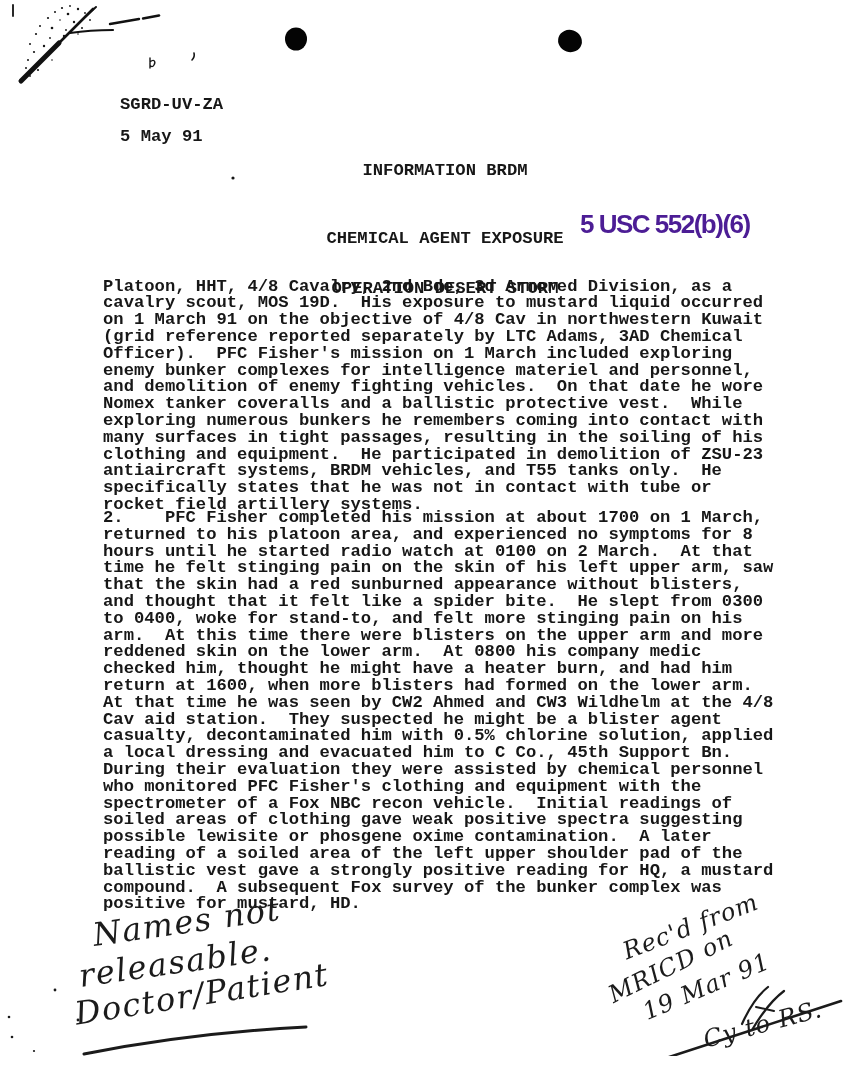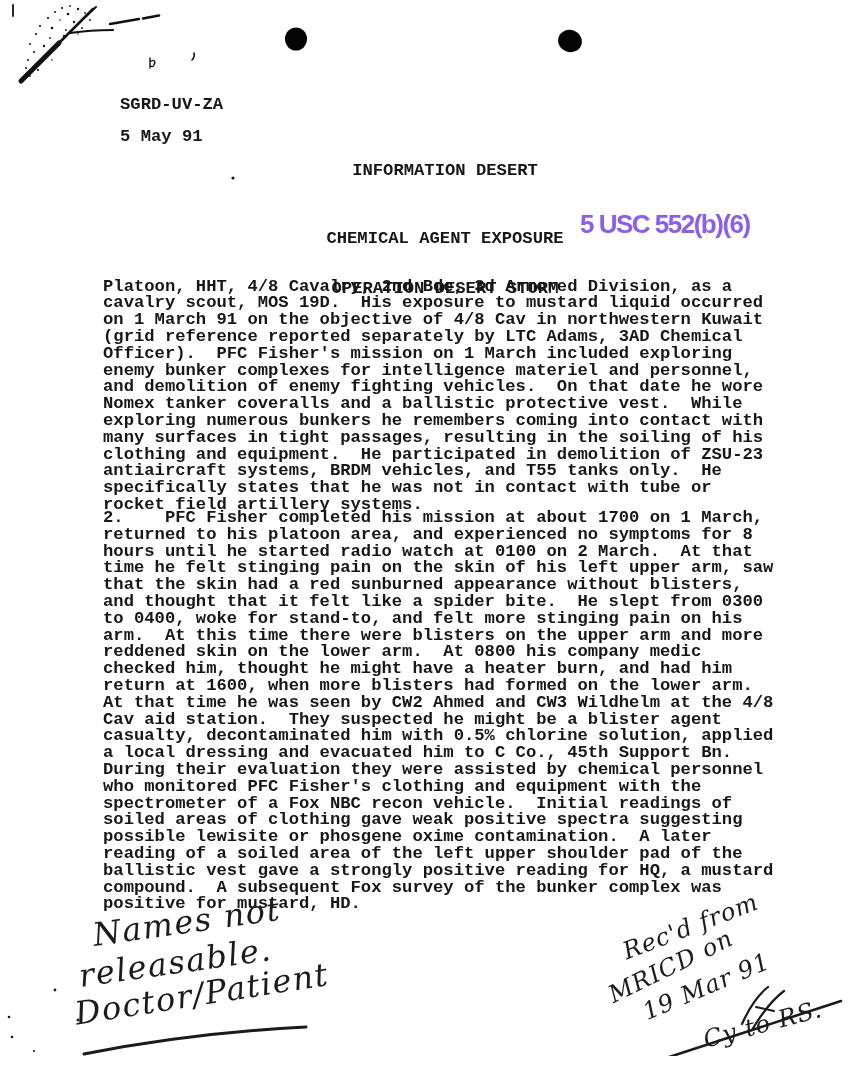--- a/index.html
+++ b/index.html
@@ -14,21 +14,21 @@
   }
   .tline { white-space:pre; }
   .centerblock { text-align:center; }
   .redaction {
     display:inline-block; width:120px; height:19px; background:#000;
     vertical-align:-2px;
   }
   .stamp {
     position:absolute; left:580px; top:209px;
     font-family:"Liberation Sans", sans-serif; font-weight:700;
-    font-size:26px; letter-spacing:-1.5px; color:#8b5cf6; white-space:nowrap;
+    font-size:26px; letter-spacing:-1.5px; color:#4c1d95; white-space:nowrap;
   }
   .hand {
     position:absolute; font-family:"DejaVu Serif", serif; font-style:italic;
     color:#1b1b1b; white-space:nowrap; transform-origin:0 50%;
   }
   .hand-left  { font-size:32px; letter-spacing:1.5px; }
   .hand-right { font-size:24px; letter-spacing:1px; }
   .n1 { left:93px;  top:916px;  transform:rotate(-8deg); }
   .n2 { left:79px;  top:957px;  transform:rotate(-8deg); }
   .n3 { left:75px;  top:995px;  transform:rotate(-9deg); }
@@ -114,21 +114,21 @@
         <circle cx="770" cy="1070" r="1.3"></circle>
       <circle cx="815" cy="1060" r="1.2"></circle>
         <circle cx="723" cy="1081" r="1.1"></circle>
     </g>
   </svg>
 
   <div class="typed" style="left:120px; top:97px;">SGRD-UV-ZA</div>
 
   <div class="typed" style="left:120px; top:129px;">5 May 91</div>
 
-  <div class="typed centerblock" style="left:290px; top:163px; width:310px;">INFORMATION DESERT</div>
+  <div class="typed centerblock" style="left:290px; top:163px; width:310px;">INFORMATION BRDM</div>
 
   <div class="typed centerblock" style="left:290px; top:197px; width:310px;">
     <div class="tline">CHEMICAL AGENT EXPOSURE</div>
     <div class="tline">OPERATION DESERT STORM</div>
   </div>
 
   <div class="stamp">5 USC 552(b)(6)</div>
 
   <div class="typed" style="left:103px; top:245px;">
     <div><div class="tline">Platoon, HHT, 4/8 Cavalry, 2nd Bde, 3d Armored Division, as a</div><div class="tline">cavalry scout, MOS 19D.  His exposure to mustard liquid occurred</div><div class="tline">on 1 March 91 on the objective of 4/8 Cav in northwestern Kuwait</div><div class="tline">(grid reference reported separately by LTC Adams, 3AD Chemical</div><div class="tline">Officer).  PFC Fisher's mission on 1 March included exploring</div><div class="tline">enemy bunker complexes for intelligence materiel and personnel,</div><div class="tline">and demolition of enemy fighting vehicles.  On that date he wore</div><div class="tline">Nomex tanker coveralls and a ballistic protective vest.  While</div><div class="tline">exploring numerous bunkers he remembers coming into contact with</div><div class="tline">many surfaces in tight passages, resulting in the soiling of his</div><div class="tline">clothing and equipment.  He participated in demolition of ZSU-23</div><div class="tline">antiaircraft systems, BRDM vehicles, and T55 tanks only.  He</div><div class="tline">specifically states that he was not in contact with tube or</div><div class="tline">rocket field artillery systems.</div></div>

